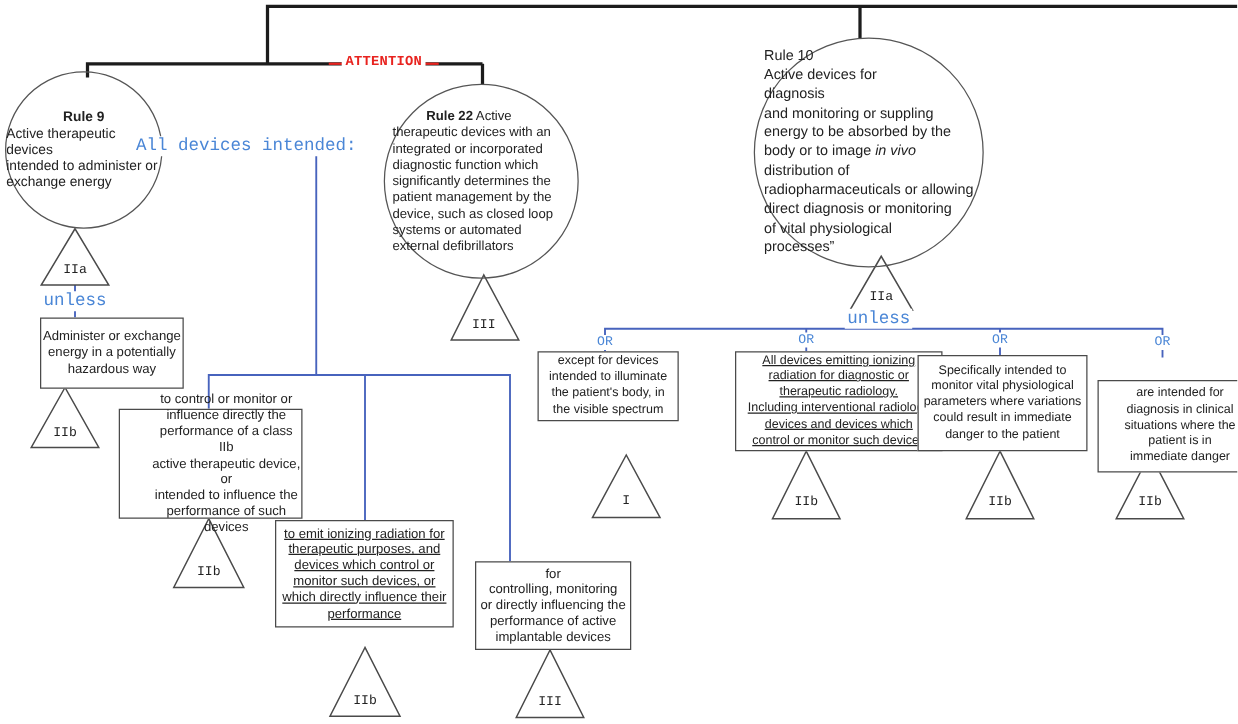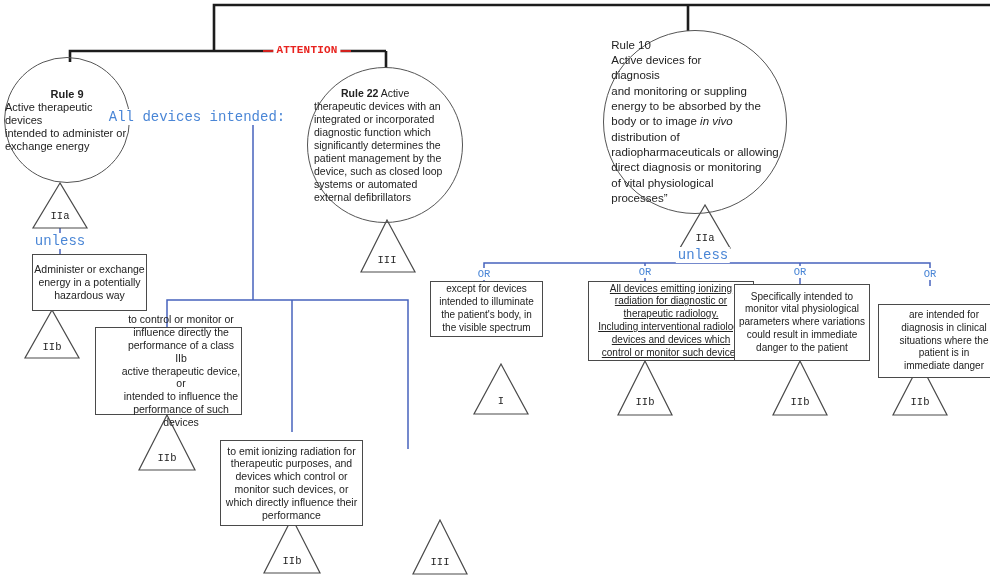--- a/index.html
+++ b/index.html
@@ -94,26 +94,31 @@
 
   <div class="box" style="left:18px;top:254px;width:115px;height:57px;margin-left:14px;">Administer or exchange
 energy in a potentially
 hazardous way</div>
   <div class="box" style="left:95px;top:327px;width:147px;height:88px;padding-left:25px;">to control or monitor or
 influence directly the
 performance of a class IIb
 active therapeutic device, or
 intended to influence the
 performance of such devices</div>
-  <div class="box" style="left:220px;top:440px;width:143px;height:86px;">to emit ionizing radiation for
+  <div class="box" style="left:220px;top:416px;width:143px;height:86px;text-decoration:underline;">to emit ionizing radiation for
 therapeutic purposes, and
 devices which control or
 monitor such devices, or
 which directly influence their
 performance</div>
+  <div class="box" style="left:380px;top:449px;width:125px;height:71px;">for
+controlling, monitoring
+or directly influencing the
+performance of active
+implantable devices</div>
 
   <div class="box small" style="left:430px;top:281px;width:113px;height:56px;">except for devices
 intended to illuminate
 the patient's body, in
 the visible spectrum</div>
   <div class="box small" style="left:588px;top:281px;width:166px;height:80px;text-decoration:underline;">All devices emitting ionizing
 radiation for diagnostic or
 therapeutic radiology.
 Including interventional radiology
 devices and devices which

